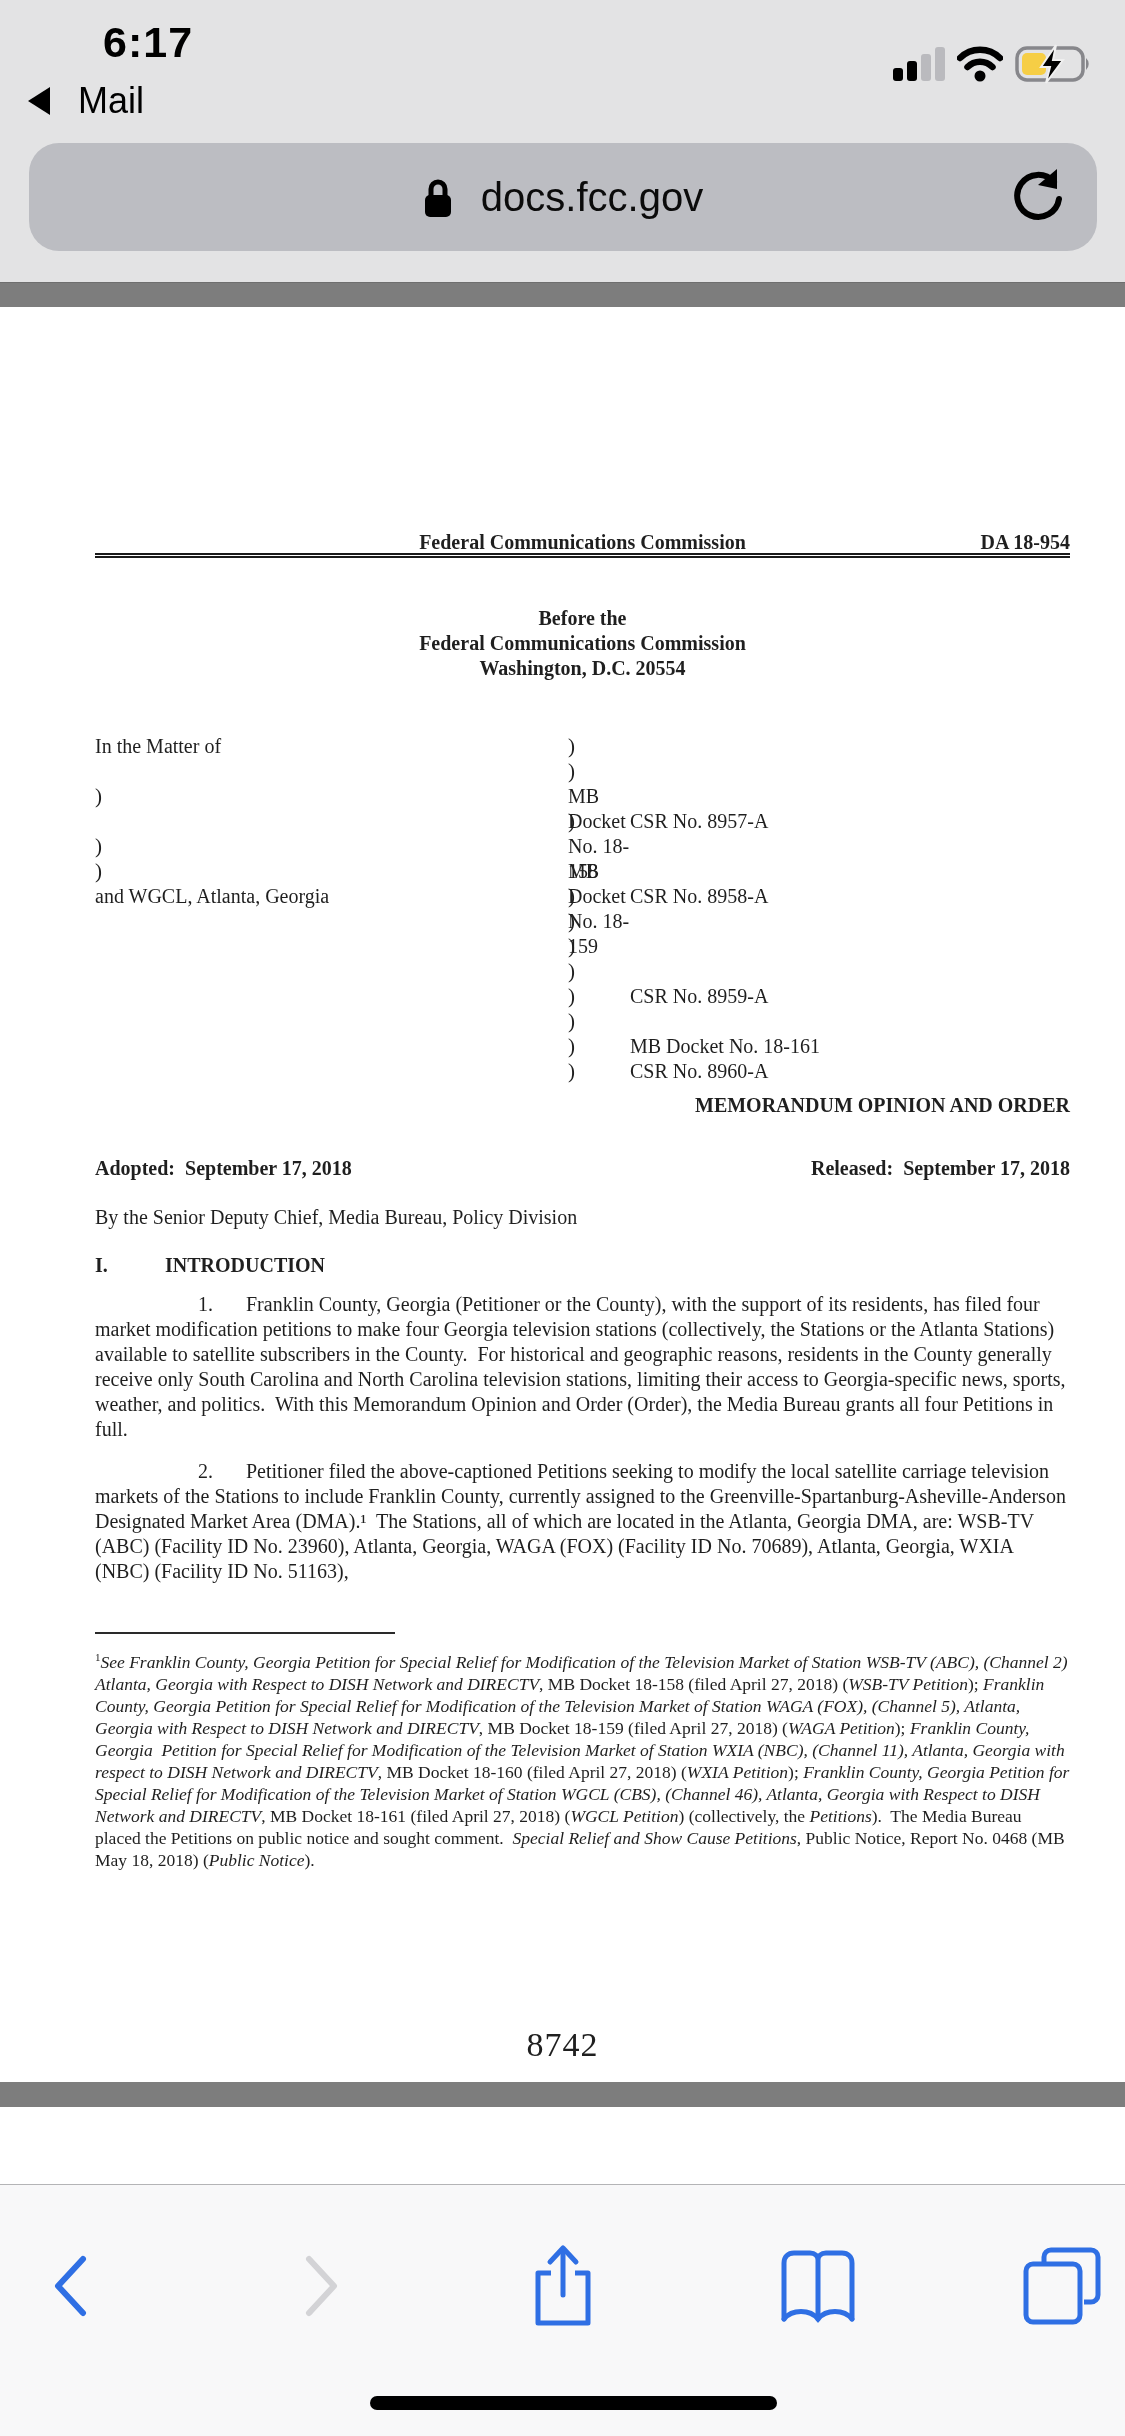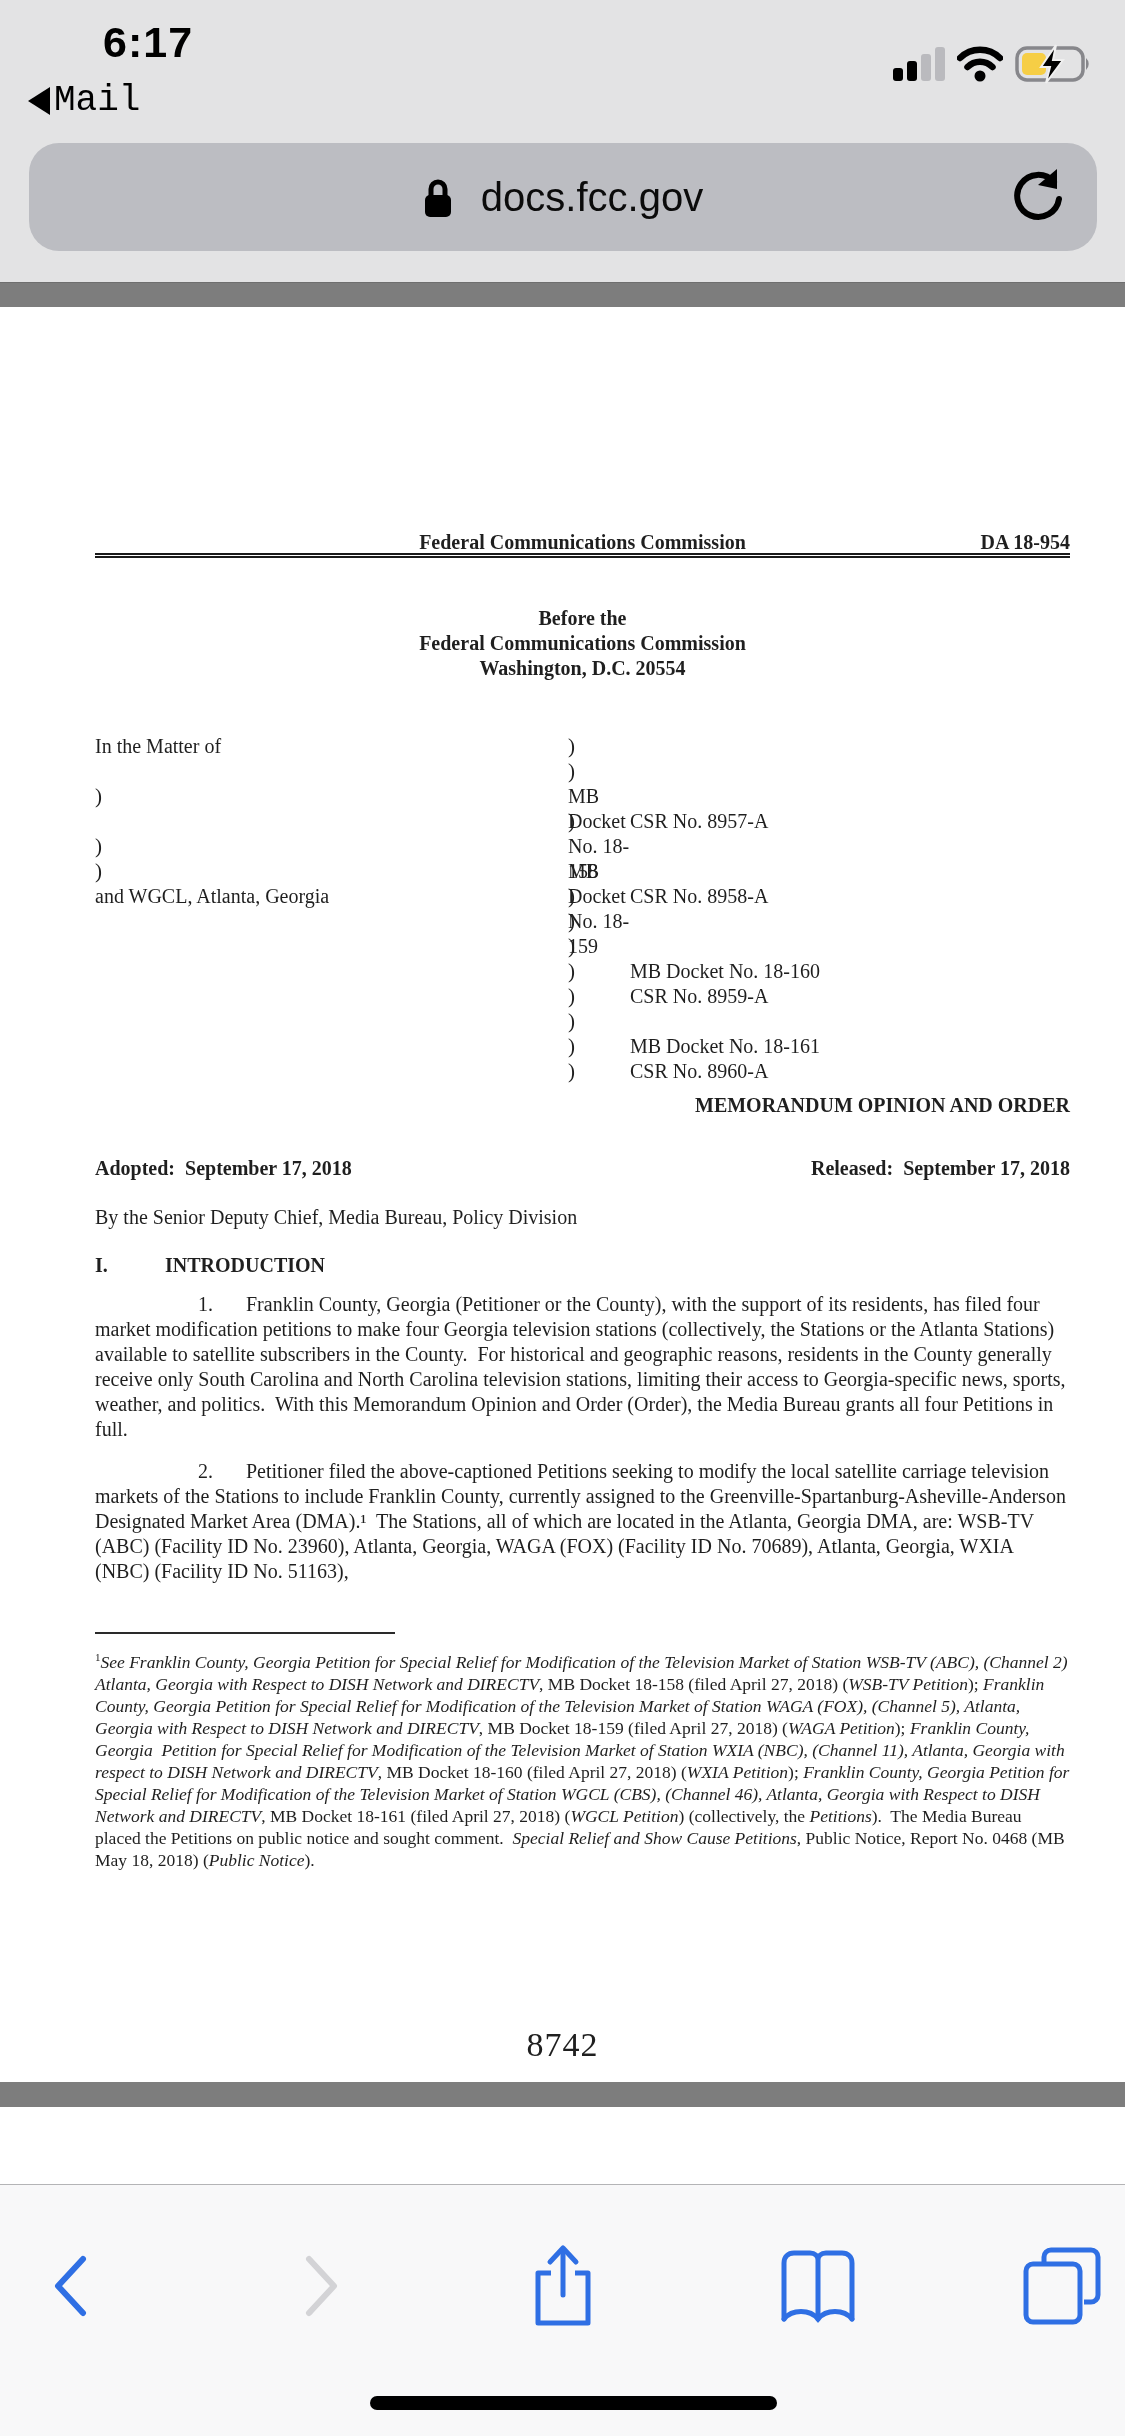--- a/index.html
+++ b/index.html
@@ -12,22 +12,22 @@
   .prewrap { white-space:pre-wrap; }
 
   
   .chrome-top { position:absolute; top:0; left:0; width:1125px; height:282px; background:#e3e3e4; }
   .status-time {
     position:absolute; left:103px; top:18px;
     font-family:"Liberation Sans", sans-serif; font-weight:bold;
     font-size:43px; letter-spacing:1px; color:#000;
   }
   .back-to-app {
-    position:absolute; left:28px; top:80px; display:flex; align-items:center; gap:4px;
-    font-family:Liberation Mono, monospace; font-size:36px; color:#000;
+    position:absolute; left:28px; top:80px; display:flex; align-items:center; gap:28px;
+    font-family:Liberation Sans, sans-serif; font-size:36px; color:#000;
   }
   .tri-left { width:0; height:0; border-top:14px solid transparent; border-bottom:14px solid transparent; border-right:22px solid #000; }
   .status-icons { position:absolute; right:30px; top:44px; display:flex; align-items:center; gap:12px; }
   .sigbars { display:flex; align-items:flex-end; gap:4px; height:34px; }
   .sigbars i { display:block; width:10px; border-radius:3px; }
   .sb1 { height:13px; background:#000; } .sb2 { height:20px; background:#000; }
   .sb3 { height:27px; background:#bababe; } .sb4 { height:34px; background:#bababe; }
 
   .address-pill {
     position:absolute; left:29px; top:143px; width:1068px; height:108px;
@@ -195,21 +195,20 @@
         <span class="m-right"></span>
       </div>
       <div class="m-row">
         <span class="m-left"></span>
         <span class="m-paren">)</span>
         <span class="m-right"></span>
       </div>
       <div class="m-row">
         <span class="m-left"></span>
         <span class="m-paren">)</span>
-        <span class="m-right">MB Docket No. 18-160</span>
       </div>
       <div class="m-row">
         <span class="m-left"></span>
         <span class="m-paren">)</span>
         <span class="m-right">CSR No. 8959-A</span>
       </div>
       <div class="m-row">
         <span class="m-left"></span>
         <span class="m-paren">)</span>
         <span class="m-right"></span>

